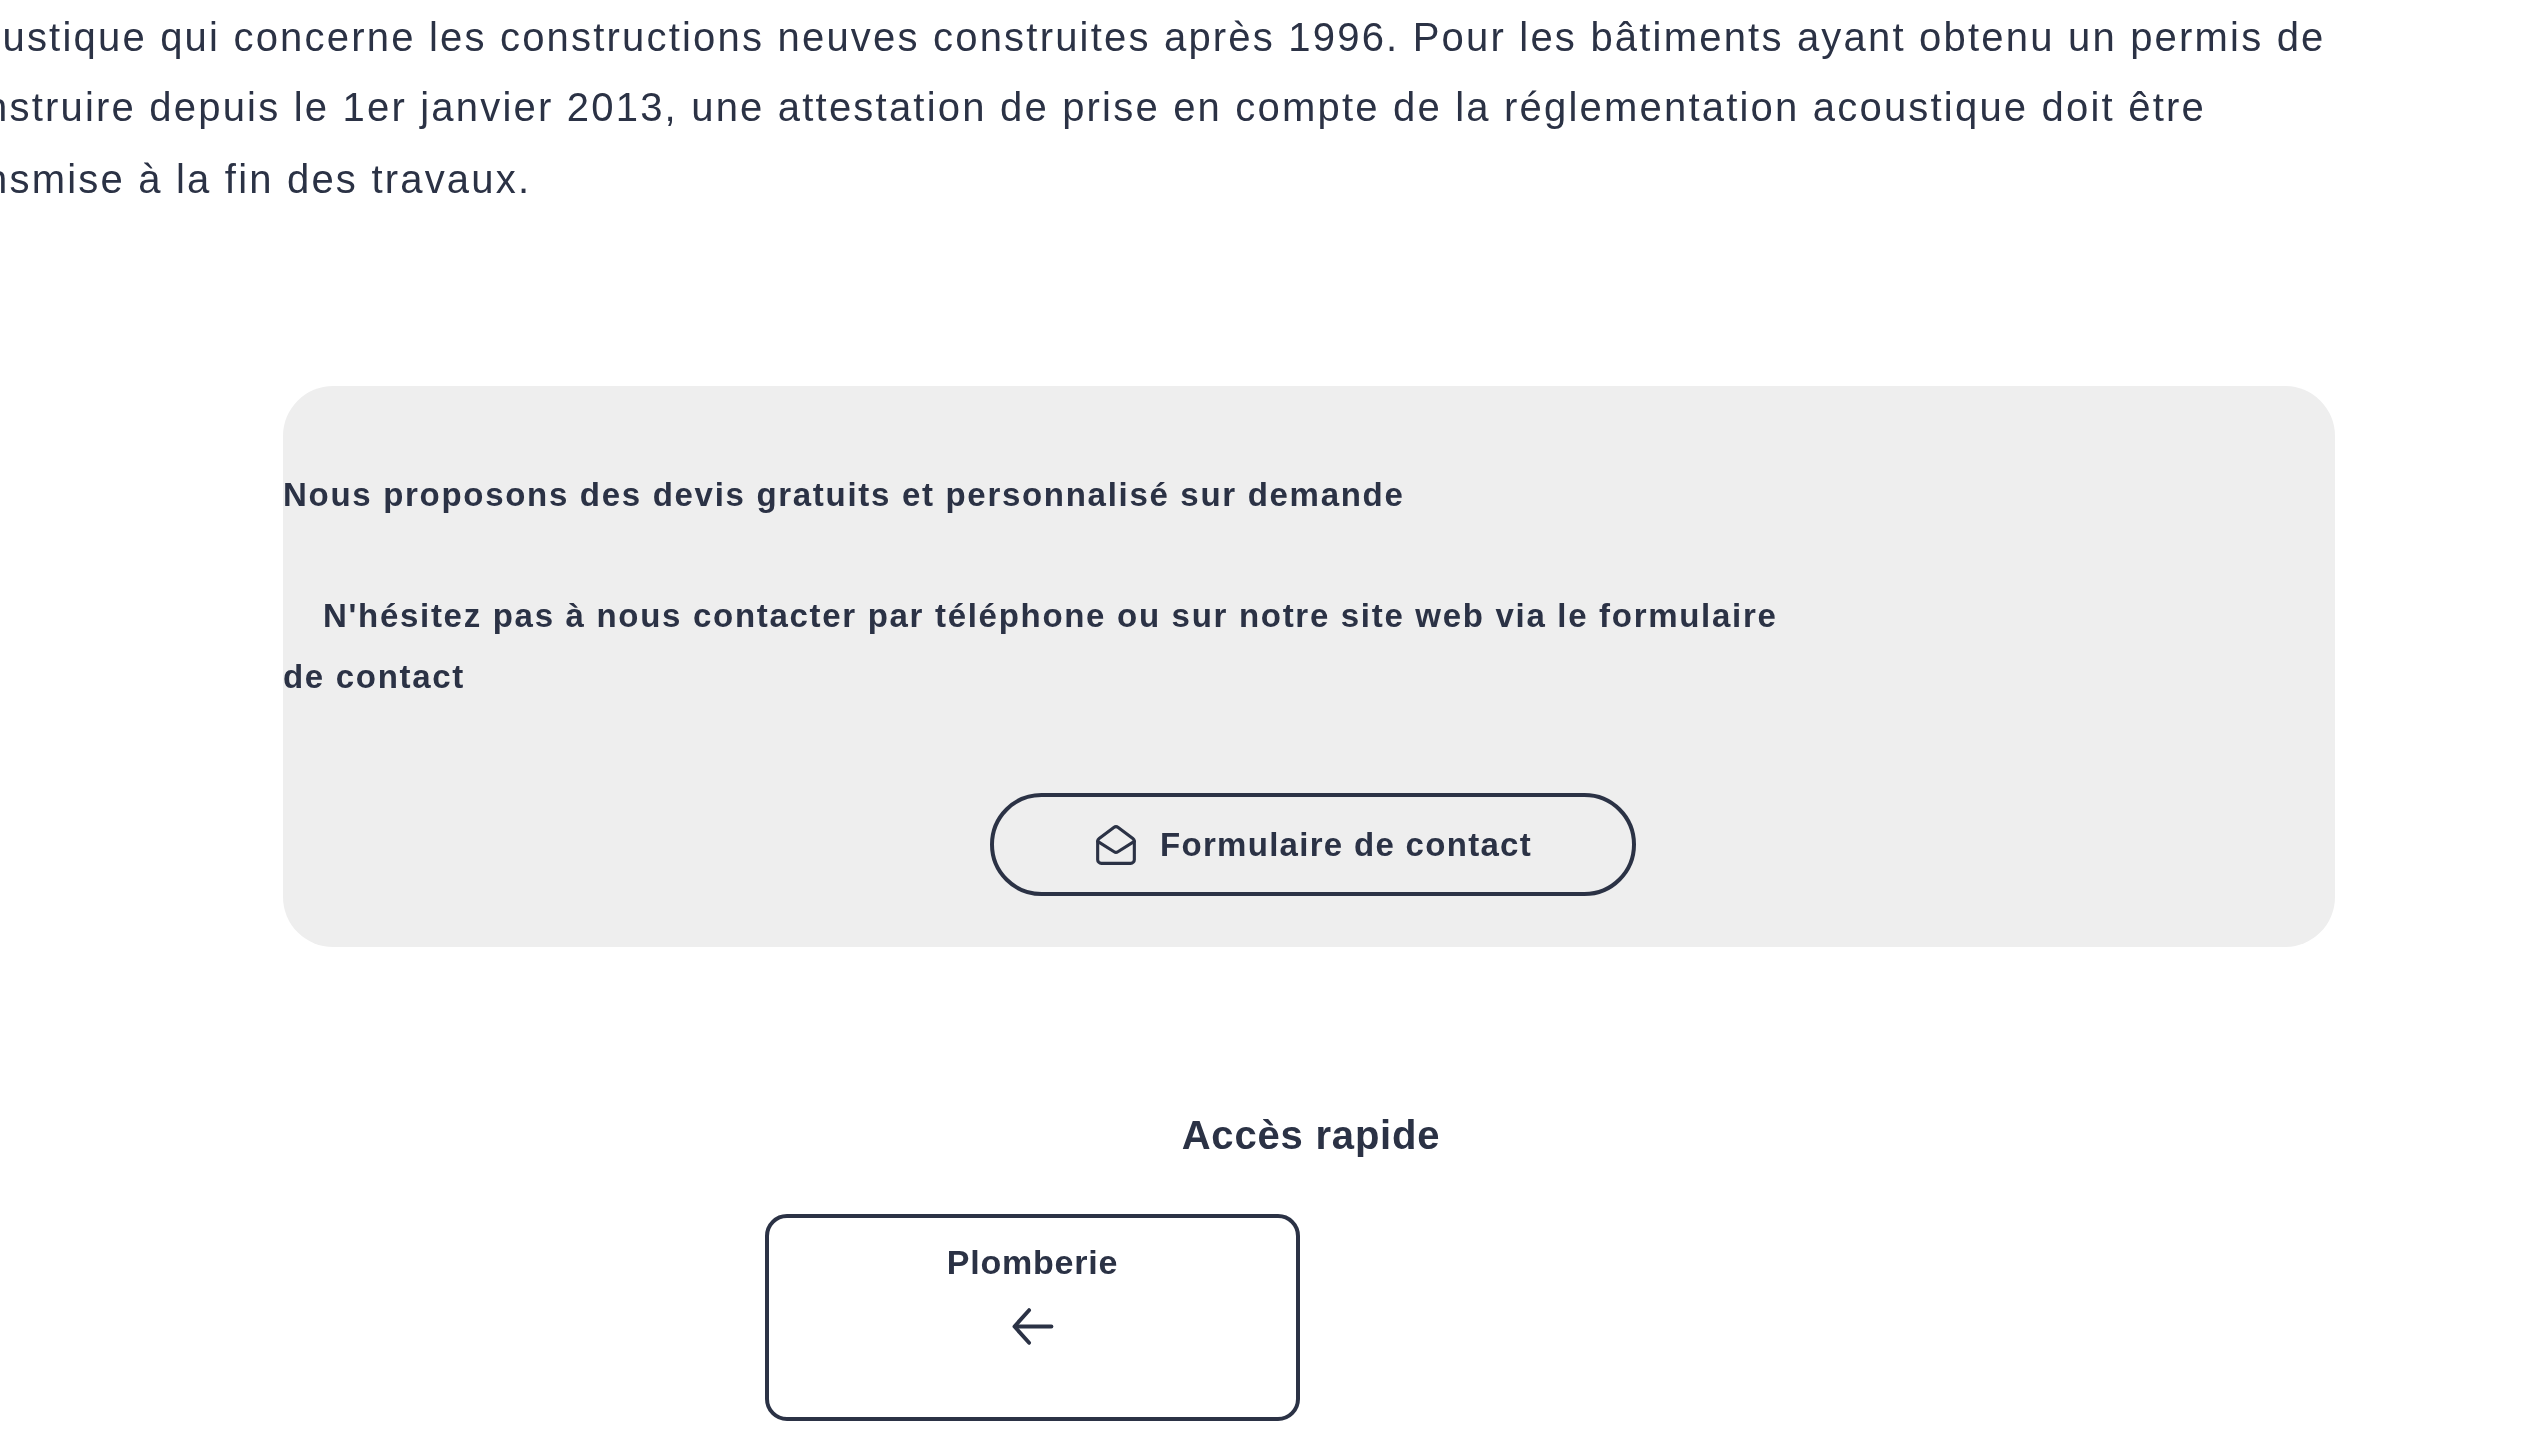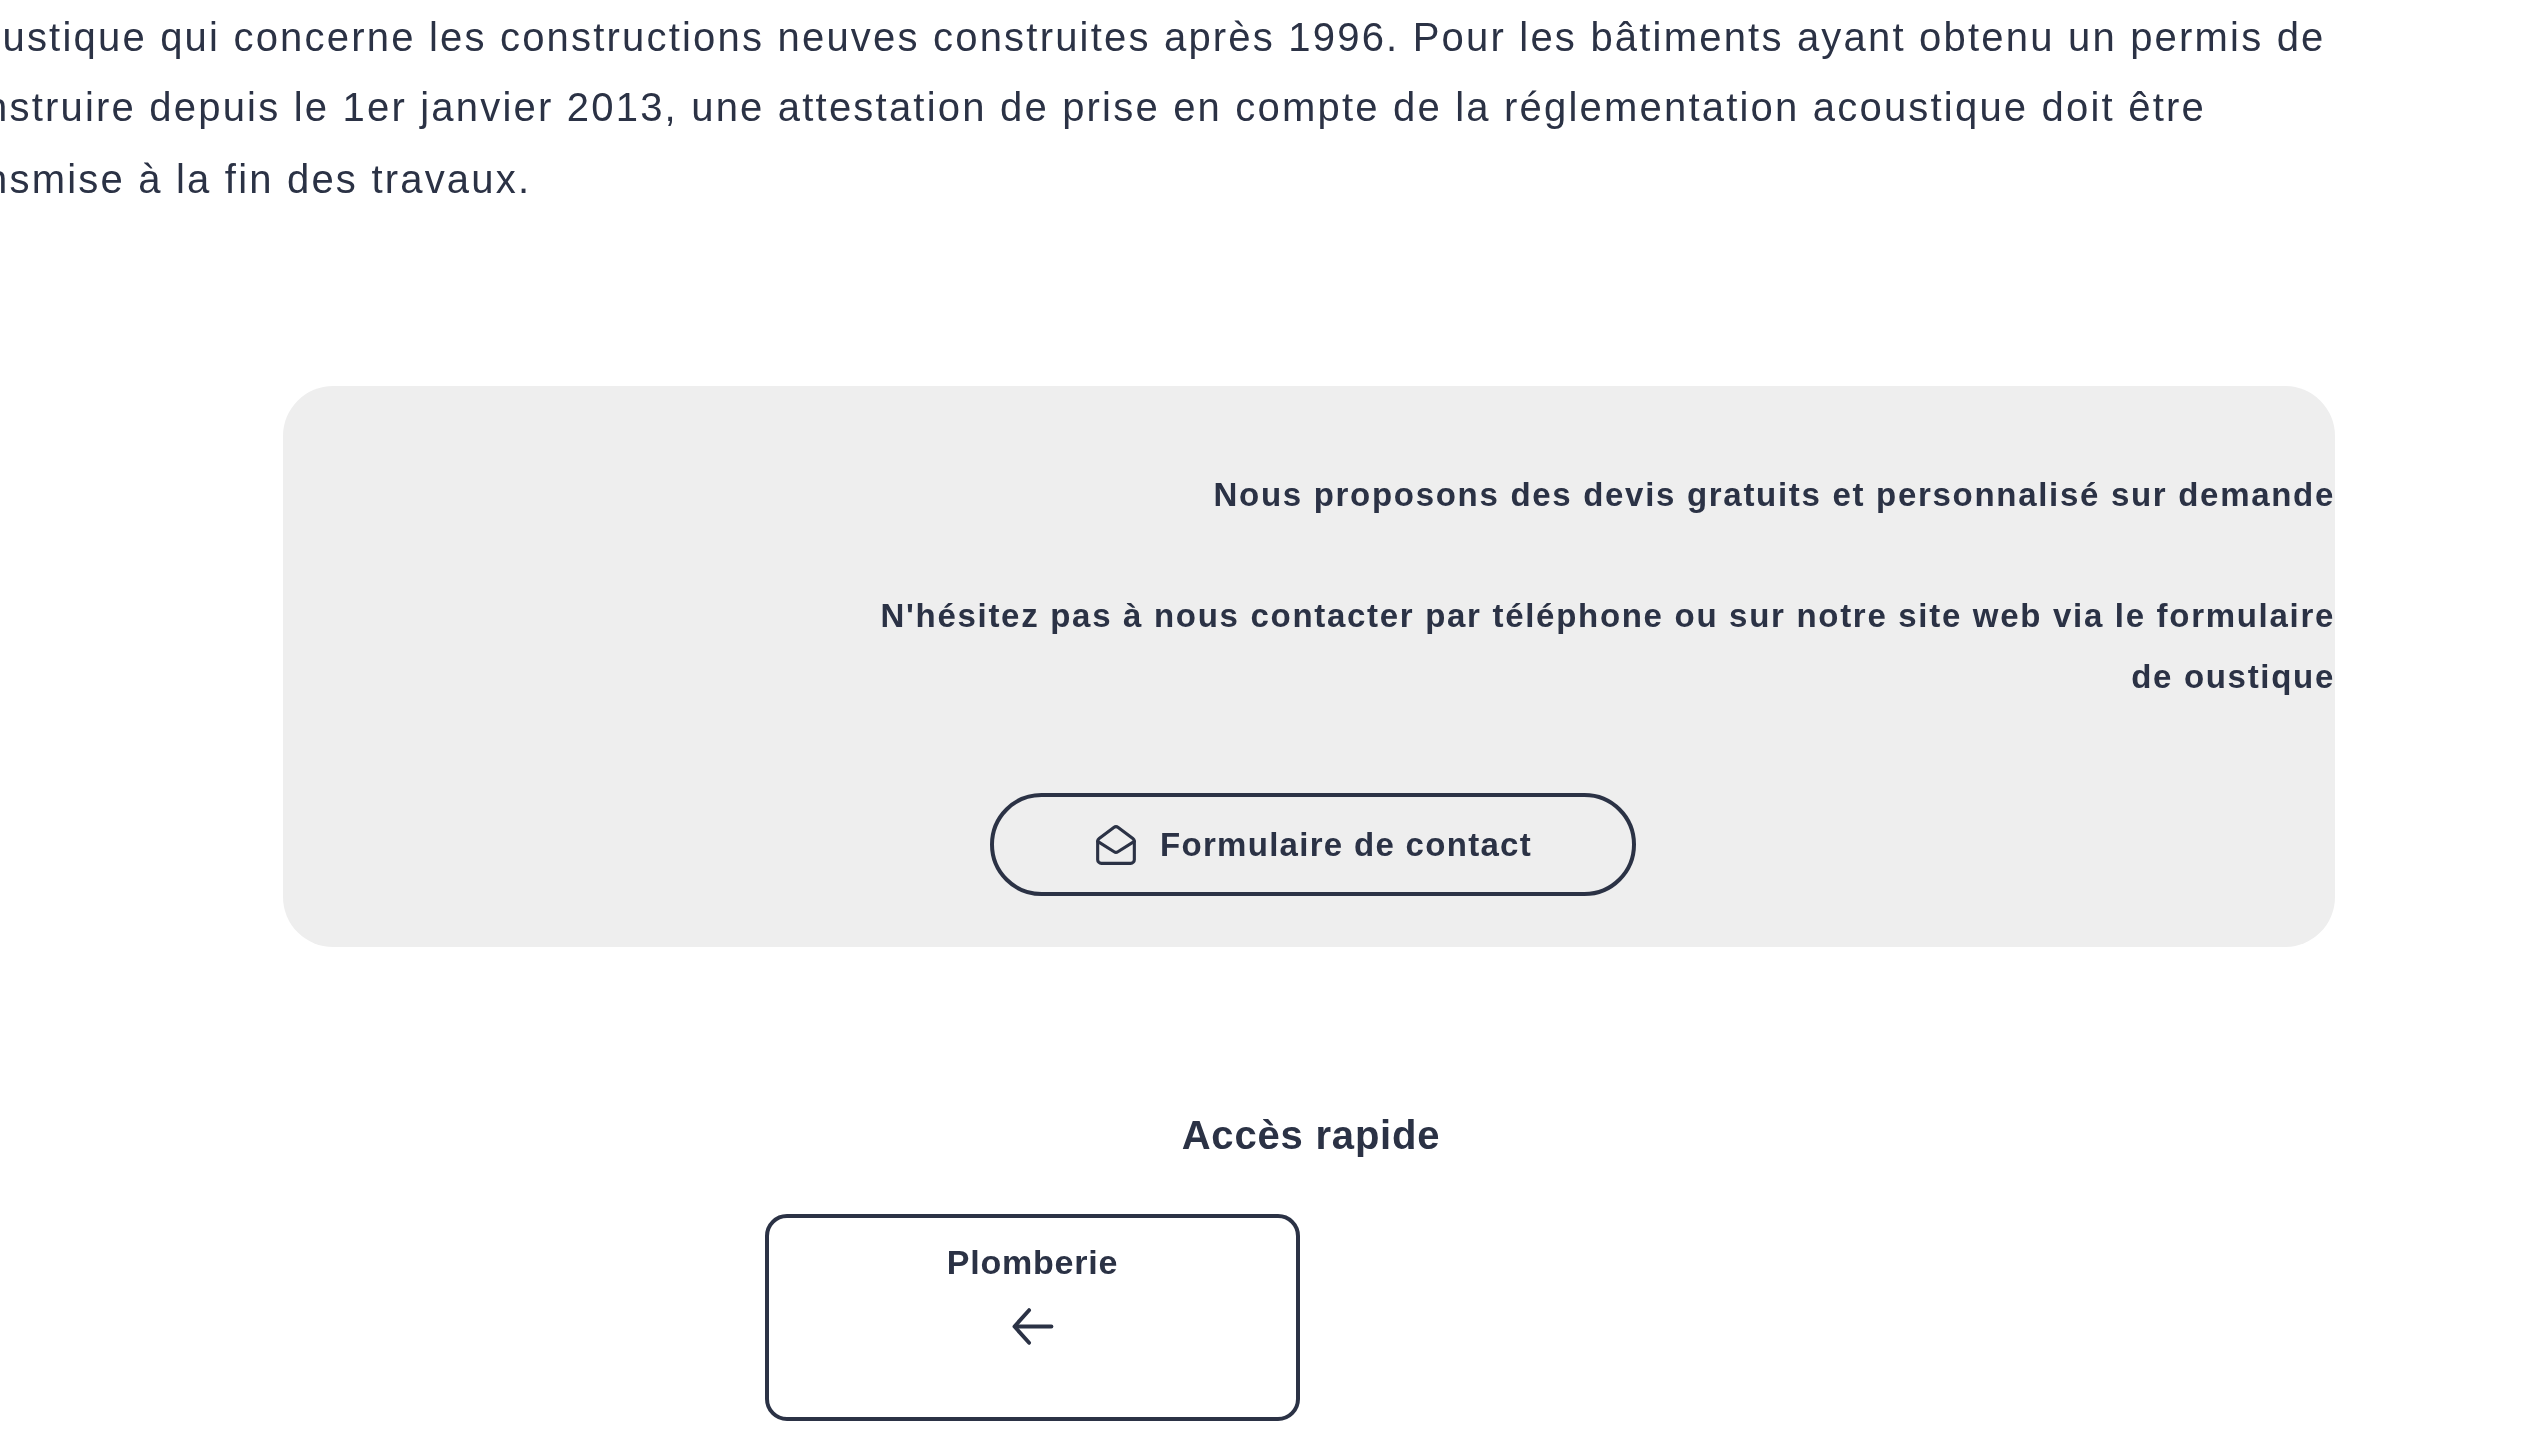--- a/index.html
+++ b/index.html
@@ -41,21 +41,21 @@
     top: 386px;
     width: 2052px;
     height: 561px;
     background: #eeeeee;
     border-radius: 50px;
   }
   .panel-line {
     position: absolute;
     left: 0;
     right: 0;
-    text-align: right;
+    text-align: left;
     font-weight: 700;
     font-size: 33px;
     letter-spacing: 1.7px;
     line-height: 1;
     color: #2b3245;
   }
   .panel-line.a { top: 92px; }
   .panel-line.b { top: 213px; padding-left: 40px; }
   .panel-line.c { top: 274px; }
 
@@ -137,21 +137,21 @@
 
   <div>
     <div class="intro-line l1">oustique qui concerne les constructions neuves construites après 1996. Pour les bâtiments ayant obtenu un permis de</div>
     <div class="intro-line l2">nstruire depuis le 1er janvier 2013, une attestation de prise en compte de la réglementation acoustique doit être</div>
     <div class="intro-line l3">nsmise à la fin des travaux.</div>
   </div>
 
   <section class="panel">
     <div class="panel-line a">Nous proposons des devis gratuits et personnalisé sur demande</div>
     <div class="panel-line b">N'hésitez pas à nous contacter par téléphone ou sur notre site web via le formulaire</div>
-    <div class="panel-line c">de oustique</div>
+    <div class="panel-line c">de contact</div>
 
     <button class="contact-btn">
       <span class="btn-icon">
         <svg viewBox="0 0 24 24" fill="none" stroke="#2b3245" stroke-width="1.7" stroke-linecap="round" stroke-linejoin="round">
           <path d="M21.2 8.4c.5.38.8.97.8 1.6v10a2 2 0 0 1-2 2H4a2 2 0 0 1-2-2V10a2 2 0 0 1 .8-1.6l8-6a2 2 0 0 1 2.4 0l8 6Z"></path>
           <path d="m22 10-8.97 5.7a1.94 1.94 0 0 1-2.06 0L2 10"></path>
         </svg>
       </span>
       <span>Formulaire de contact</span>
     </button>

